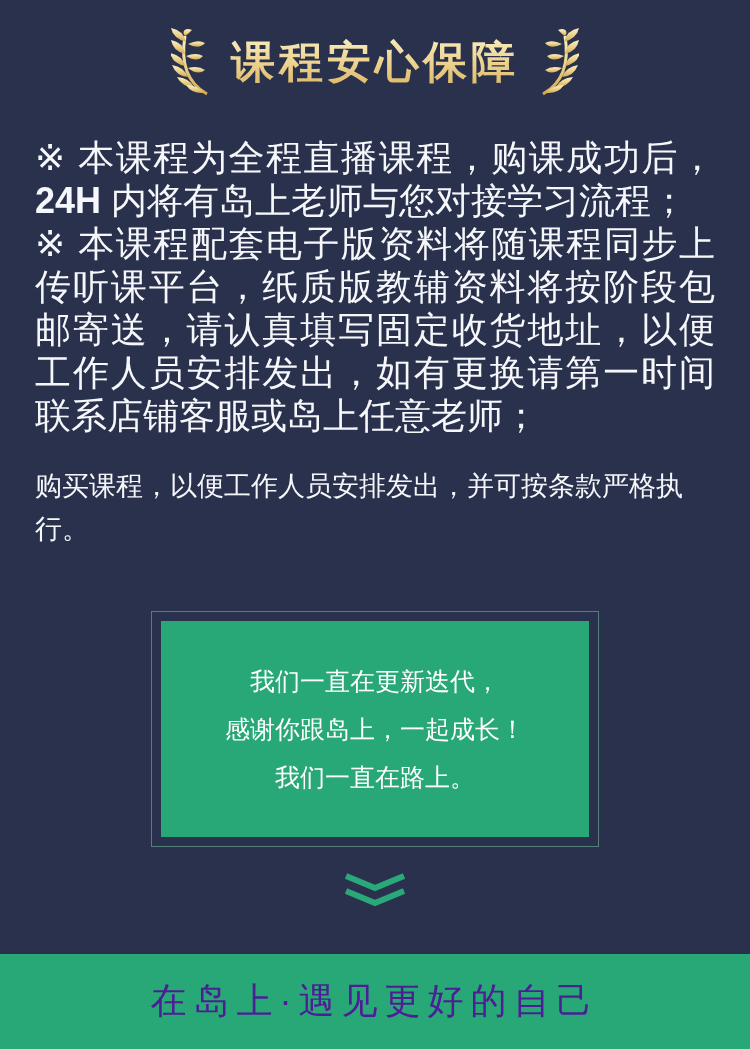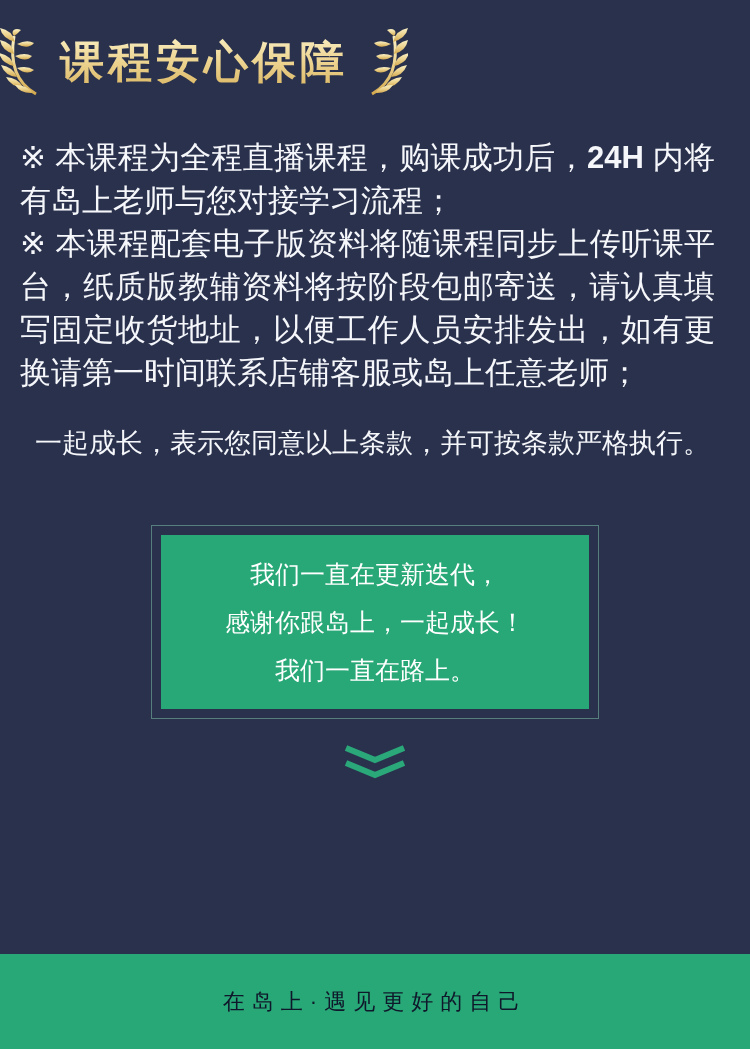--- a/index.html
+++ b/index.html
@@ -9,65 +9,65 @@
     font-family:"Liberation Sans","DejaVu Sans",sans-serif;
     -webkit-font-smoothing:antialiased;
   }
   .page{
     position:relative;width:750px;height:1049px;overflow:hidden;
     background:#2a314d;color:#f5f7fa;
   }
   
   .header{
     margin-top:28px;
-    display:flex;align-items:center;gap:8px;
+    display:flex;align-items:center;justify-content:center;gap:8px;
   }
   .laurel{width:46px;height:68px;flex:0 0 auto;}
   .laurel.right{transform:scaleX(-1);}
   .title{
     font-size:44px;font-weight:bold;letter-spacing:4px;
     background:linear-gradient(180deg,#f9f0c6 0%,#eed694 45%,#d9b45f 100%);
     -webkit-background-clip:text;background-clip:text;color:transparent;
     padding:0 6px;white-space:nowrap;
   }
   
   .terms{
-    padding:40px 35px 0 20px;
-    font-size:31px;line-height:43px;
+    padding:40px 35px 0 35px;
+    font-size:36px;line-height:43px;
     text-align:justify;text-justify:inter-ideograph;
   }
   .terms p{margin:0;}
   .b{font-weight:bold;}
   .agreement{
     margin:28px 35px 0 35px;
     font-size:27px;line-height:43px;
   }
   
   .promise-outline{
     width:448px;box-sizing:border-box;
     margin:60px auto 0 auto;
     border:1px solid rgba(120,190,165,0.55);
     padding:9px;
   }
   .promise-box{
-    background:#28a877;height:174px;
+    background:#28a877;height:216px;
     display:flex;flex-direction:column;align-items:center;justify-content:center;
     text-align:center;
     font-size:25px;line-height:48px;color:#ffffff;
   }
   
   .chevron-wrap{
     width:64px;margin:26px auto 0 auto;display:block;cursor:pointer;
   }
   
   .footer{
     position:absolute;left:0;bottom:0;width:750px;height:95px;
     background:#28a877;
     display:flex;align-items:center;justify-content:center;
-    font-size:22px;letter-spacing:7px;color:#0f172a;white-space:nowrap;
+    font-size:36px;letter-spacing:7px;color:#4c1d95;white-space:nowrap;
   }
 </style>
 </head>
 <body>
 
 <div class="page">
 
   <div class="header">
     <svg class="laurel" viewBox="0 0 46 68">
       <defs>
@@ -107,21 +107,21 @@
         <path d="M17 40 Q27 37 34 42 Q27 48 17 40 Z"></path>
       </g>
     </svg>
   </div>
 
   <div class="terms">
       <p><span>※ 本课程为全程直播课程，购课成功后，</span><span class="b">24H</span><span> 内将有岛上老师与您对接学习流程；</span></p>
       <p><span>※ 本课程配套电子版资料将随课程同步上传听课平台，纸质版教辅资料将按阶段包邮寄送，请认真填写固定收货地址，以便工作人员安排发出，如有更换请第一时间联系店铺客服或岛上任意老师；</span></p>
     </div>
 
-  <div class="agreement">一起成长，表示您同意以上条款，并可按条款严格执行。</div>
+  <div class="agreement">购买课程，以便工作人员安排发出，并可按条款严格执行。</div>
 
   <div class="promise-outline">
     <div class="promise-box">
       <div>我们一直在更新迭代，</div>
       <div>感谢你跟岛上，一起成长！</div>
       <div>我们一直在路上。</div>
     </div>
   </div>
 
   <div class="chevron-wrap">

